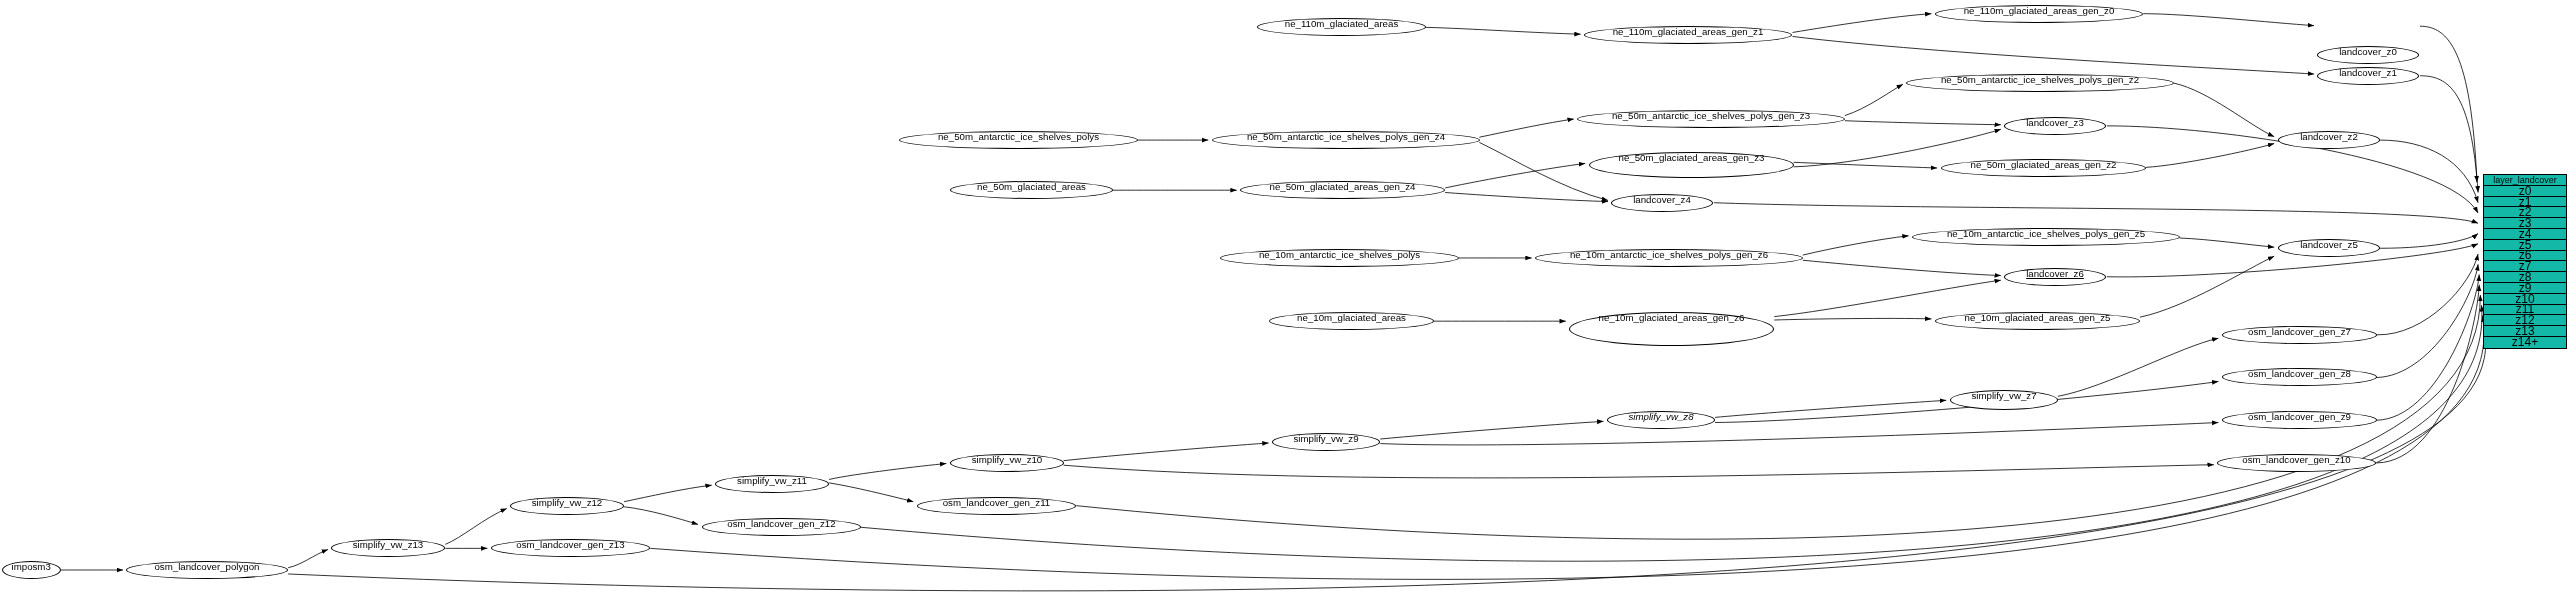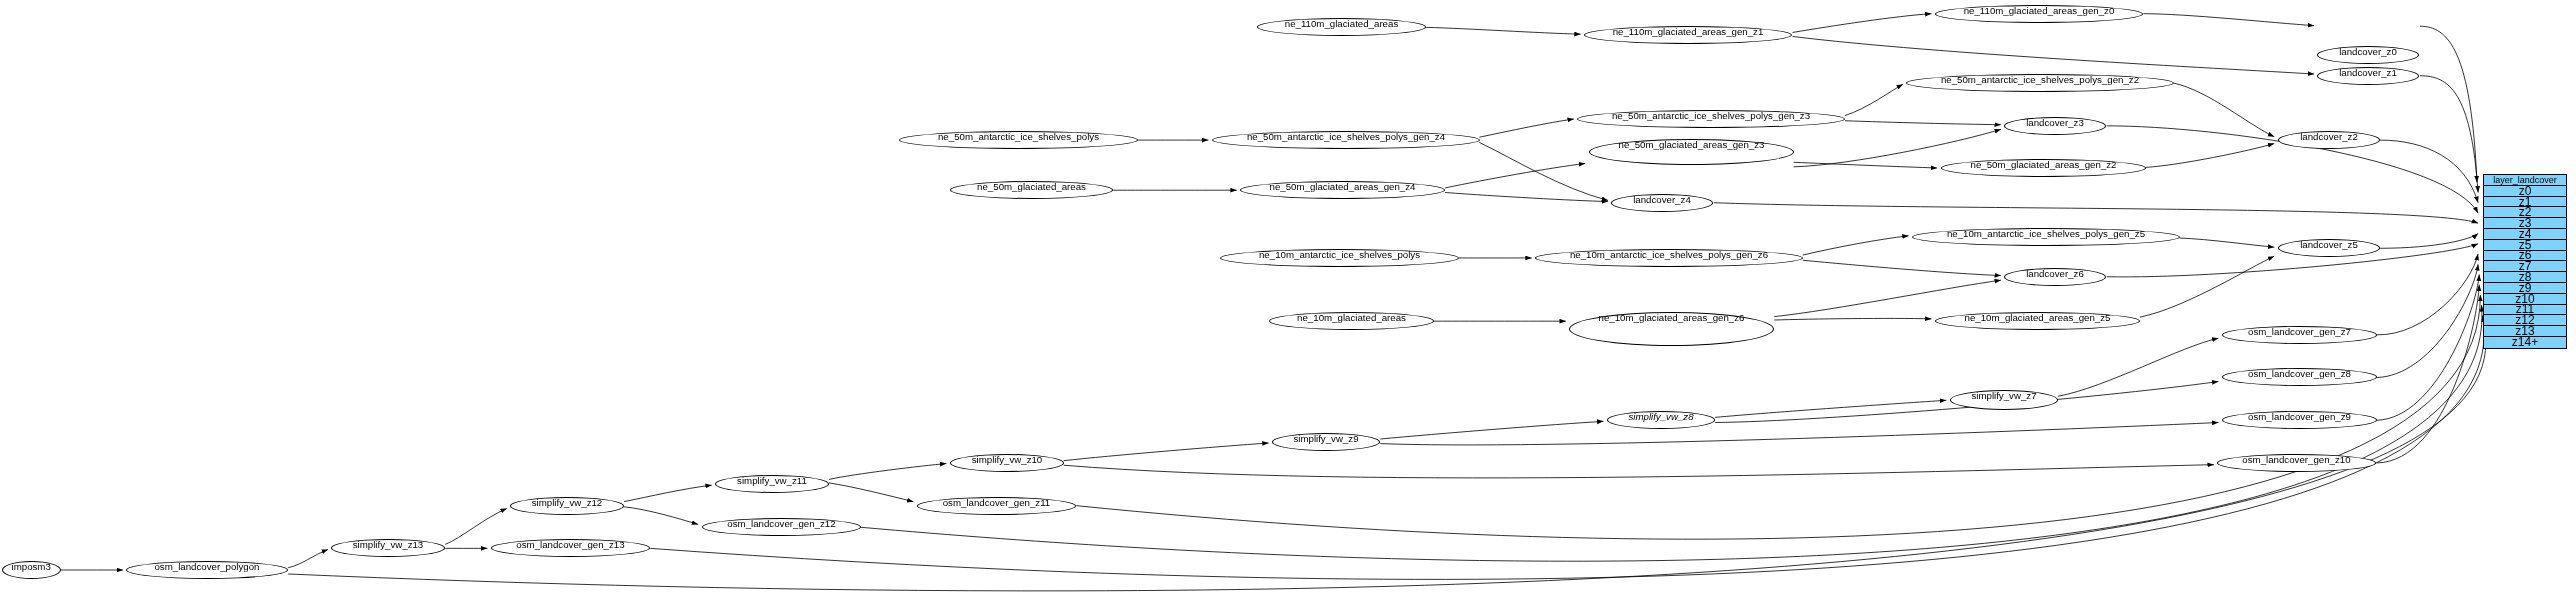--- a/index.html
+++ b/index.html
@@ -33,21 +33,21 @@
     color: #000000;
     font-size: 9.7px;
     line-height: 1;
     white-space: nowrap;
     text-align: center;
   }
   .legend {
     position: absolute;
     box-sizing: border-box;
     border: 0.6px solid #000000;
-    background: #7dd3fc;
+    background: #14b8a6;
     display: flex;
     flex-direction: column;
   }
   .legend-row {
     box-sizing: border-box;
     border-bottom: 0.6px solid #000000;
     display: flex;
     align-items: center;
     justify-content: center;
     font-size: 12px;
@@ -212,21 +212,21 @@
     </div>
   <div class="node" style="left:2278px;top:131px;width:102px;height:18px;">
       <span>landcover_z2</span>
     </div>
   <div class="node" style="left:899px;top:131px;width:239px;height:18px;">
       <span>ne_50m_antarctic_ice_shelves_polys</span>
     </div>
   <div class="node" style="left:1212px;top:131px;width:268px;height:18px;">
       <span>ne_50m_antarctic_ice_shelves_polys_gen_z4</span>
     </div>
-  <div class="node" style="left:1589px;top:139px;width:205px;height:26px;">
+  <div class="node" style="left:1589px;top:152px;width:205px;height:26px;">
       <span>ne_50m_glaciated_areas_gen_z3</span>
     </div>
   <div class="node" style="left:1941px;top:159px;width:205px;height:18px;">
       <span>ne_50m_glaciated_areas_gen_z2</span>
     </div>
   <div class="node" style="left:950px;top:181px;width:163px;height:18px;">
       <span>ne_50m_glaciated_areas</span>
     </div>
   <div class="node" style="left:1240px;top:181px;width:205px;height:18px;">
       <span>ne_50m_glaciated_areas_gen_z4</span>
@@ -239,21 +239,21 @@
     </div>
   <div class="node" style="left:2278px;top:239px;width:102px;height:18px;">
       <span>landcover_z5</span>
     </div>
   <div class="node" style="left:1220px;top:249px;width:239px;height:18px;">
       <span>ne_10m_antarctic_ice_shelves_polys</span>
     </div>
   <div class="node" style="left:1535px;top:249px;width:268px;height:18px;">
       <span>ne_10m_antarctic_ice_shelves_polys_gen_z6</span>
     </div>
-  <div class="node" style="left:2004px;top:268px;width:102px;height:18px;">
+  <div class="node" style="left:2004px;top:268px;width:102px;height:18px;text-decoration:underline;">
       <span>landcover_z6</span>
     </div>
   <div class="node" style="left:1269px;top:312px;width:165px;height:18px;">
       <span>ne_10m_glaciated_areas</span>
     </div>
   <div class="node" style="left:1569px;top:312px;width:205px;height:34px;">
       <span>ne_10m_glaciated_areas_gen_z6</span>
     </div>
   <div class="node" style="left:1935px;top:312px;width:205px;height:18px;">
       <span>ne_10m_glaciated_areas_gen_z5</span>

